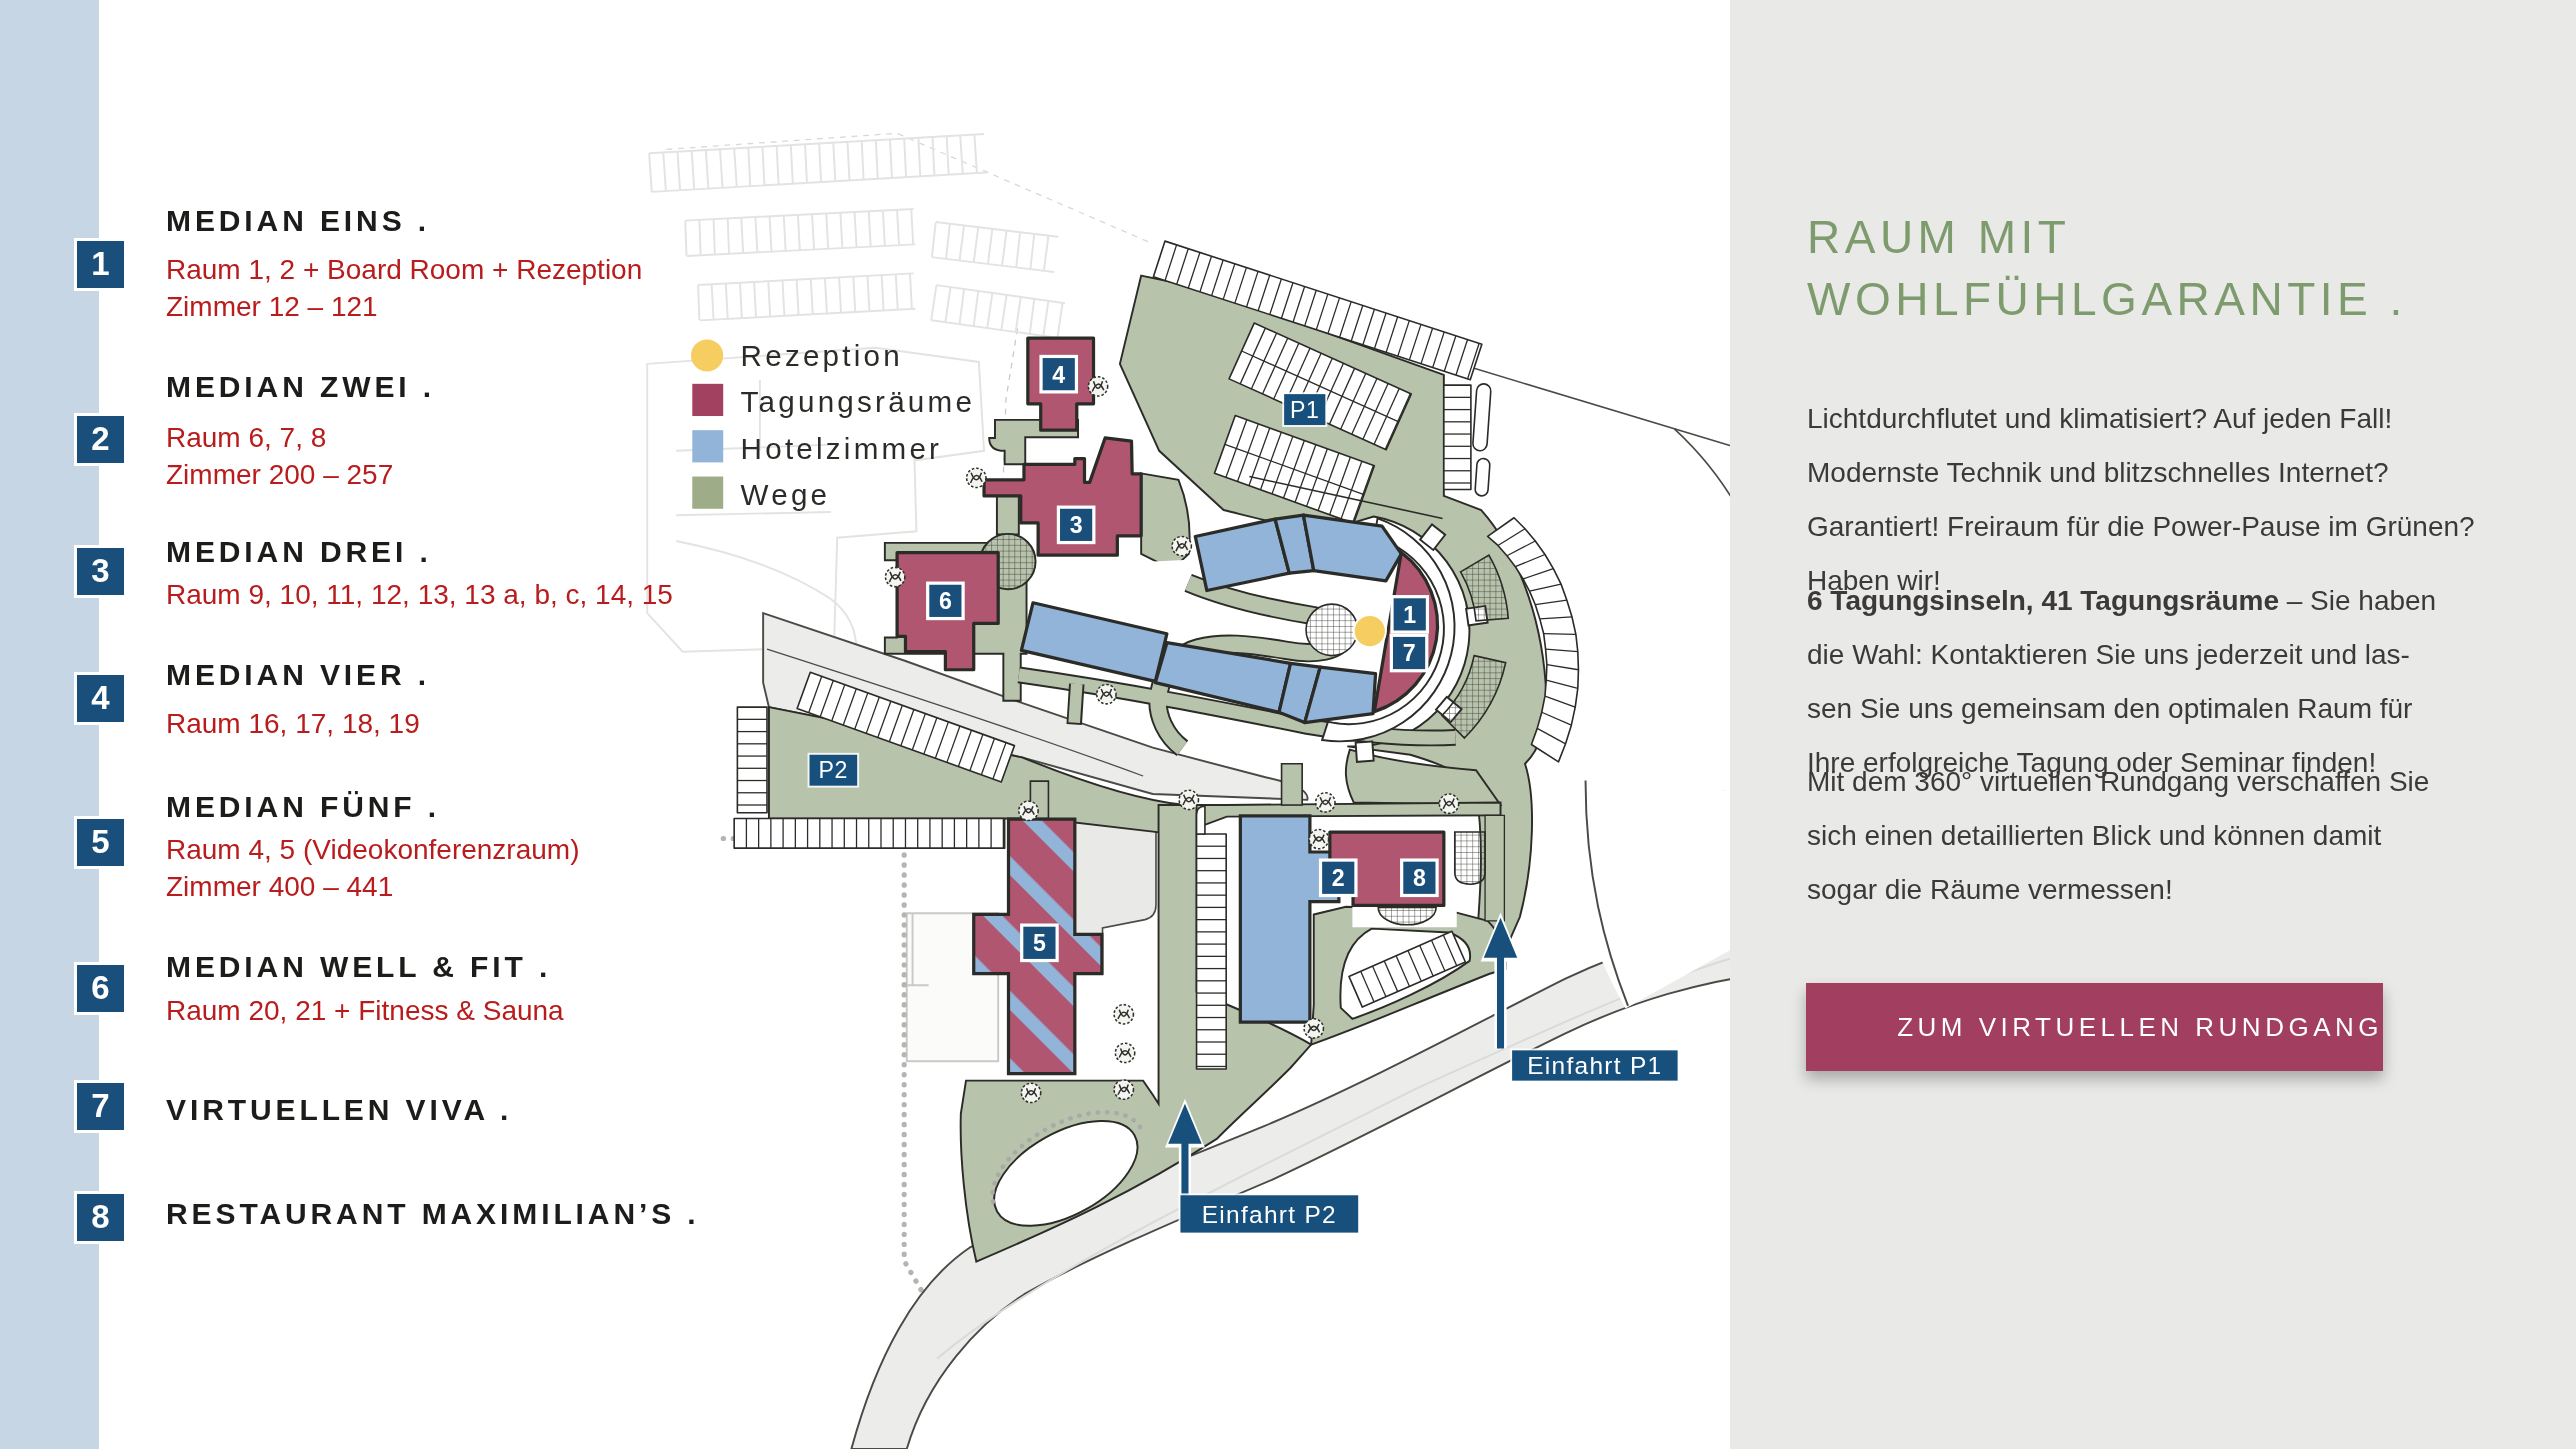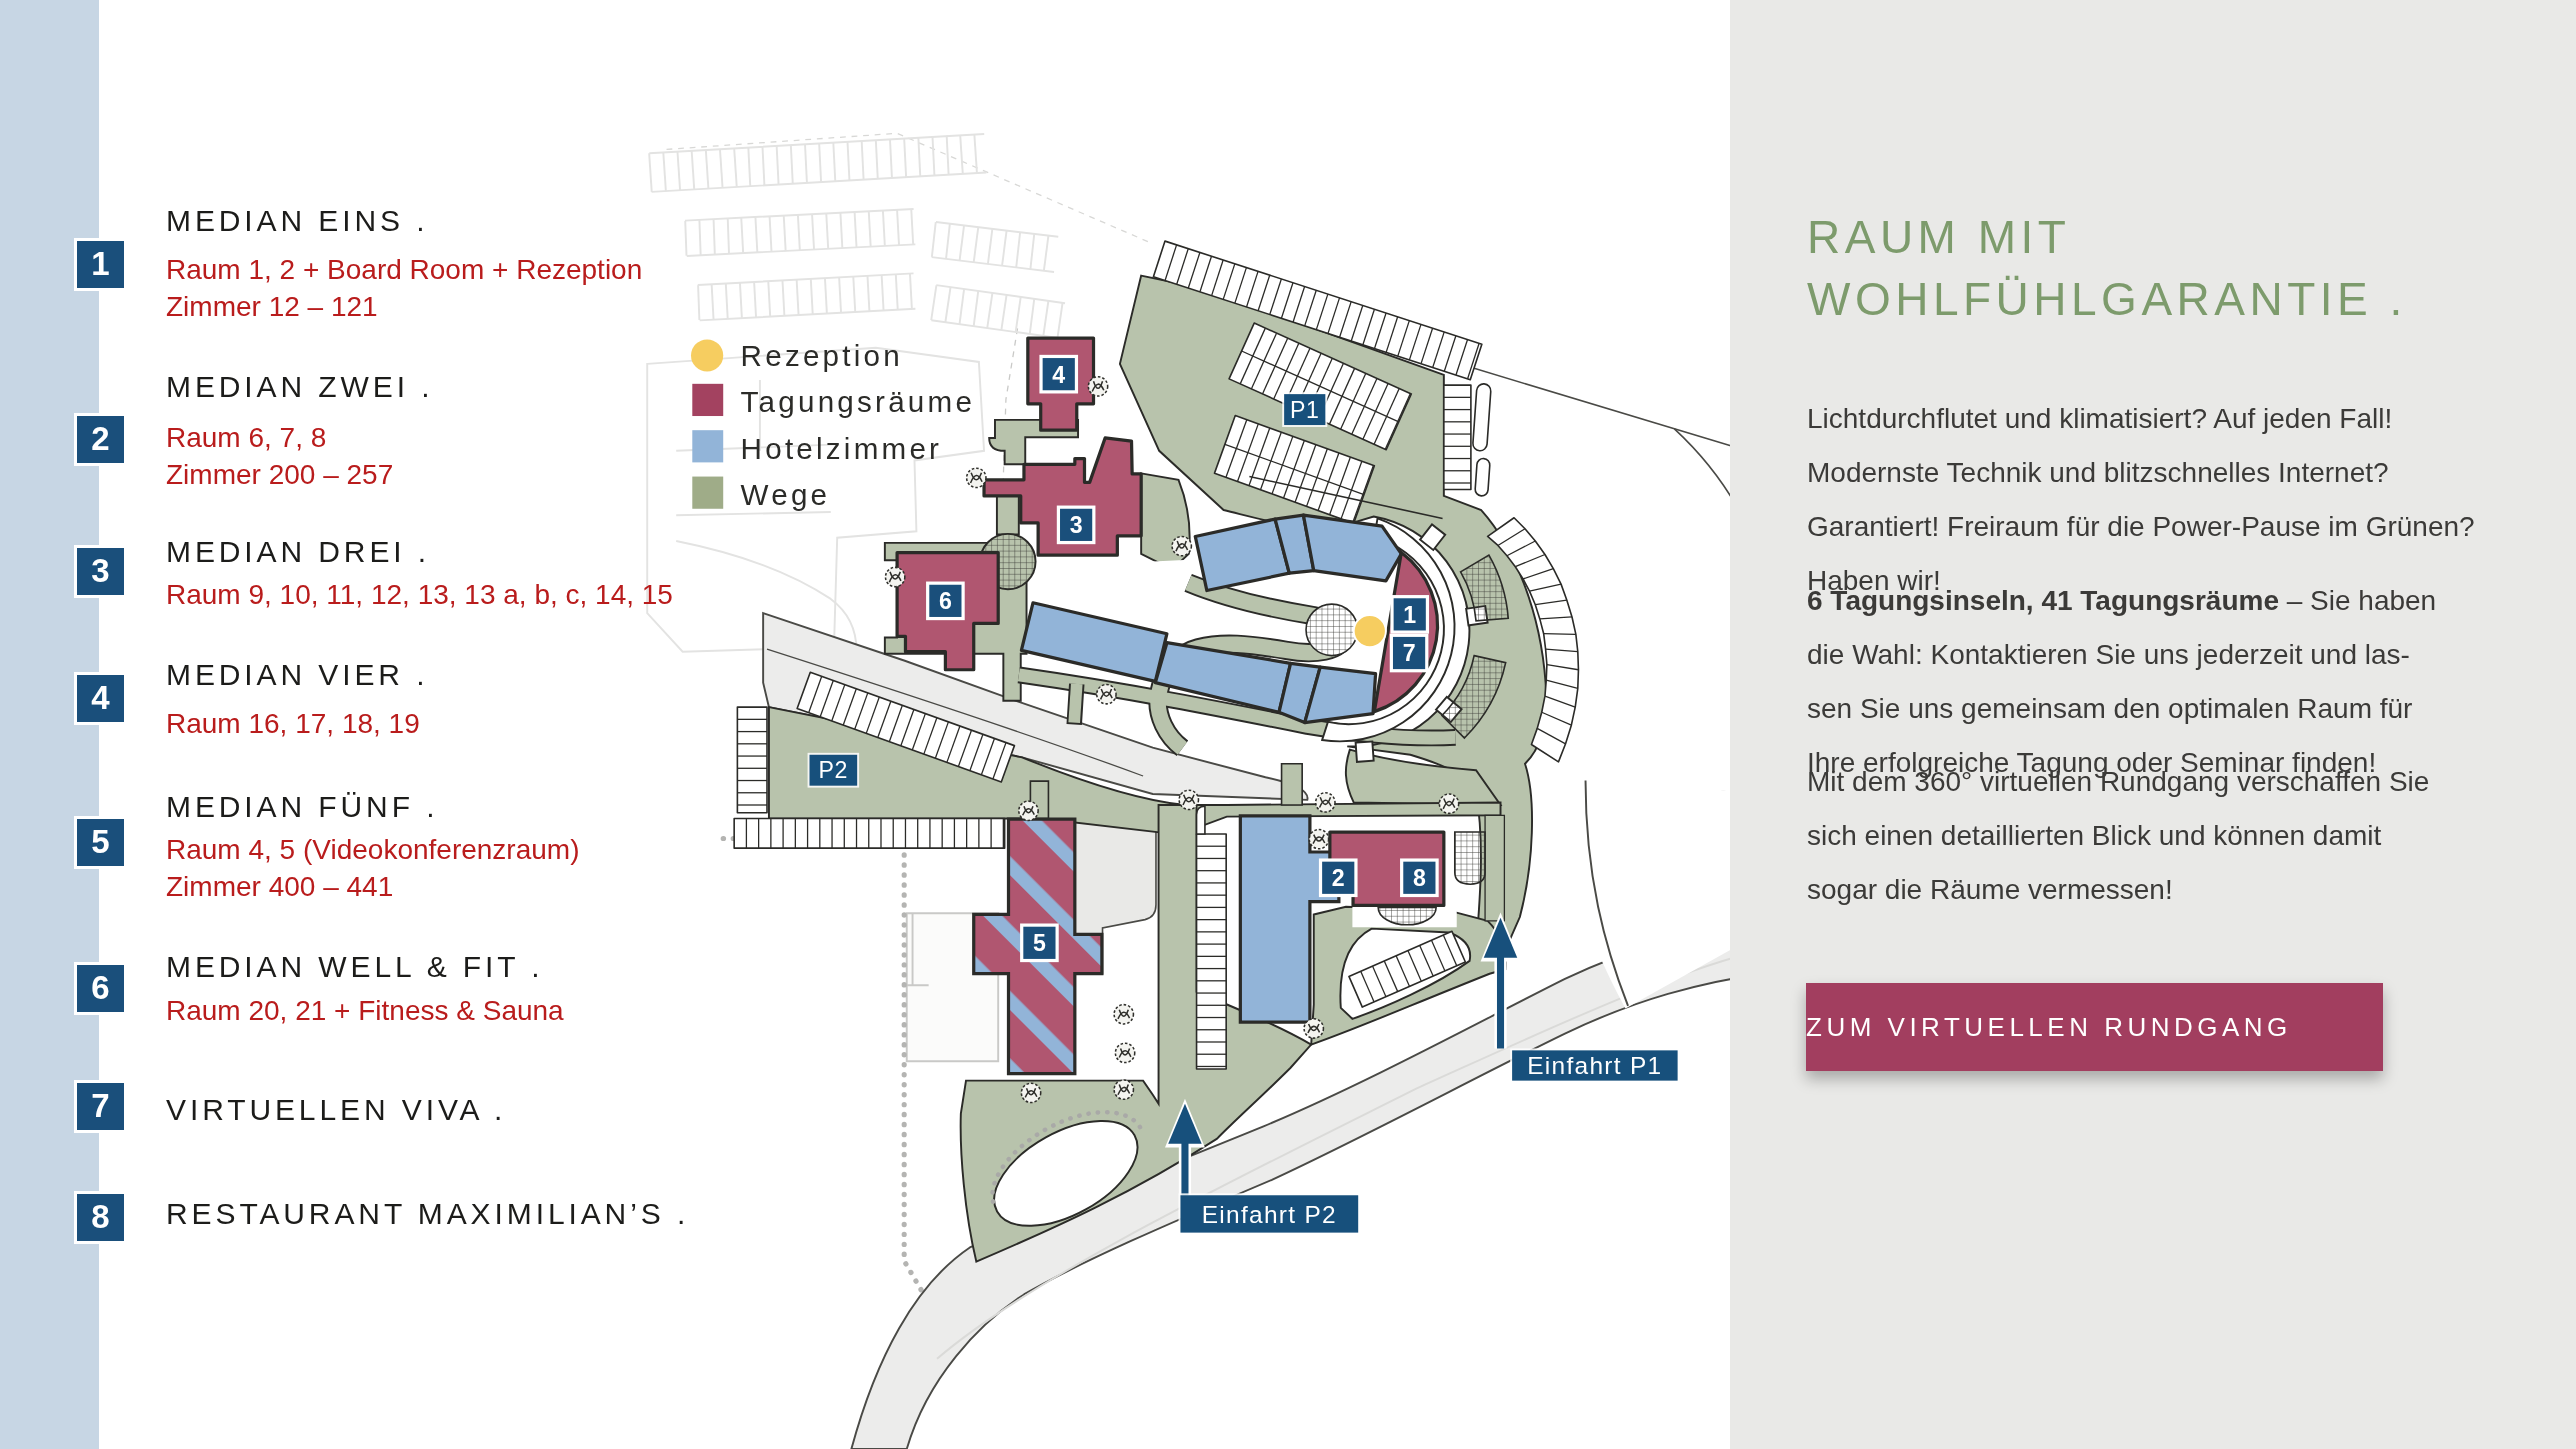--- a/index.html
+++ b/index.html
@@ -1,28 +1,28 @@
 <!DOCTYPE html>
 <html style="font-size:10.3px"><head><meta charset="utf-8">
 <style>
 html,body{margin:0;padding:0;width:2576px;height:1449px;background:#fff;overflow:hidden;
 font-family:"Liberation Sans",sans-serif;}
 #strip{position:absolute;left:0;top:0;width:99px;height:1449px;background:#c7d6e4;}
 #map{position:absolute;left:0;top:0;}
 .nb{position:absolute;left:74px;width:53px;height:53px;background:#1a4f7b;border:3.9px solid #fff;
 box-sizing:border-box;color:#fff;font-size:33px;font-weight:bold;text-align:center;line-height:45px;}
-.tt{position:absolute;left:166px;font-size:30px;font-weight:normal;letter-spacing:3.9px;color:#1c1c1a;white-space:nowrap;}
+.tt{position:absolute;left:166px;font-size:30px;font-weight:bold;letter-spacing:3.9px;color:#1c1c1a;white-space:nowrap;}
 .bd{position:absolute;left:166px;font-size:28px;line-height:37px;color:#b91c1c;white-space:nowrap;}
 #rp{position:absolute;left:1730px;top:0;width:846px;height:1449px;background:#e9e9e7;}
 #rh{position:absolute;left:1807px;top:206px;font-size:46px;font-weight:normal;letter-spacing:4.5px;
 line-height:62px;color:#7d9b6c;}
 .rb{position:absolute;left:1807px;font-size:28px;line-height:54px;color:#3b3a38;}
 #btn{position:absolute;left:1806px;top:983px;width:577px;height:88px;background:#a23e5f;
 box-shadow:0 7.7px 14px rgba(0,0,0,0.28);color:#fff;font-size:26px;letter-spacing:4.5px;
-text-align:left;line-height:88px;white-space:nowrap;}
+text-align:right;line-height:88px;white-space:nowrap;}
 </style></head>
 <body>
 
 <div id="strip"></div>
 
 <svg id="map" width="2576" height="1449" viewBox="0 0 4000 2250">
 <defs>
 <pattern id="xh" width="9" height="9" patternUnits="userSpaceOnUse">
   <path d="M0,0 L0,9 M0,0 L9,0" stroke="#3c3c38" stroke-width="1.4" fill="none"></path>
 </pattern>

